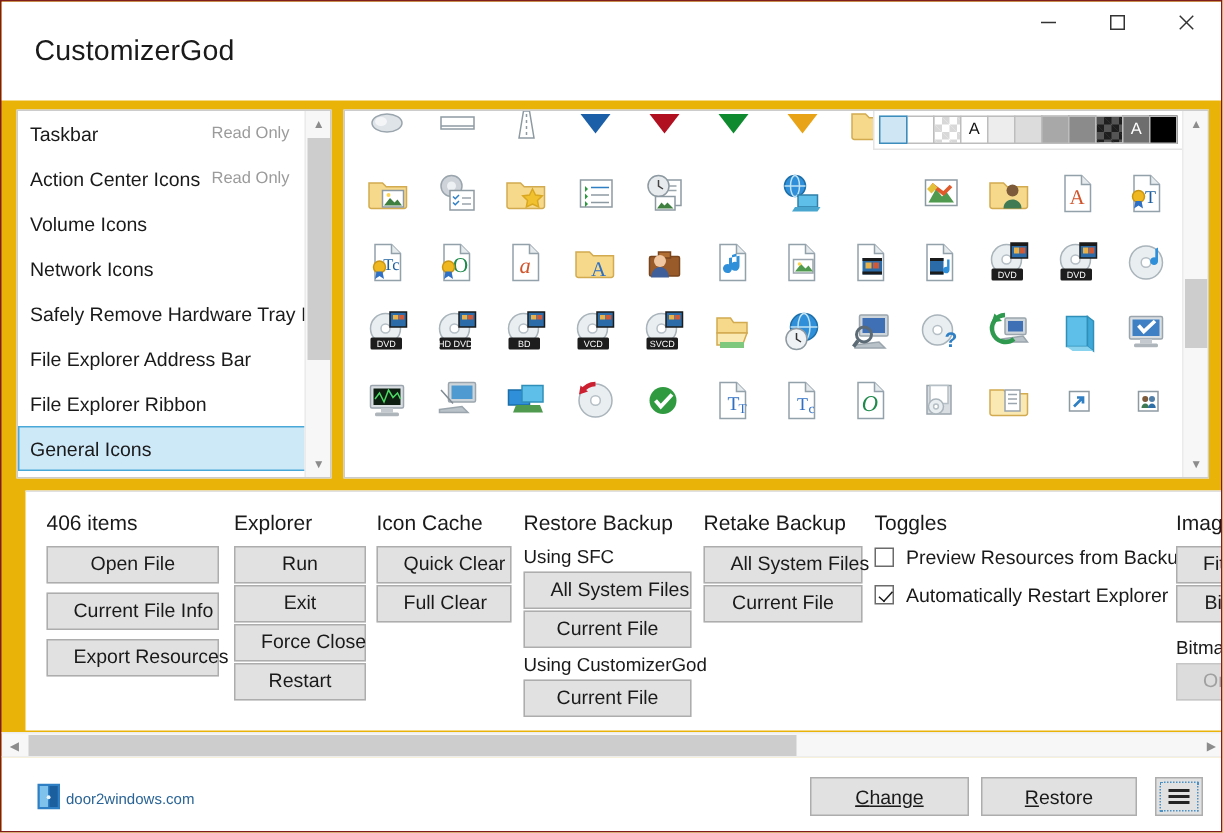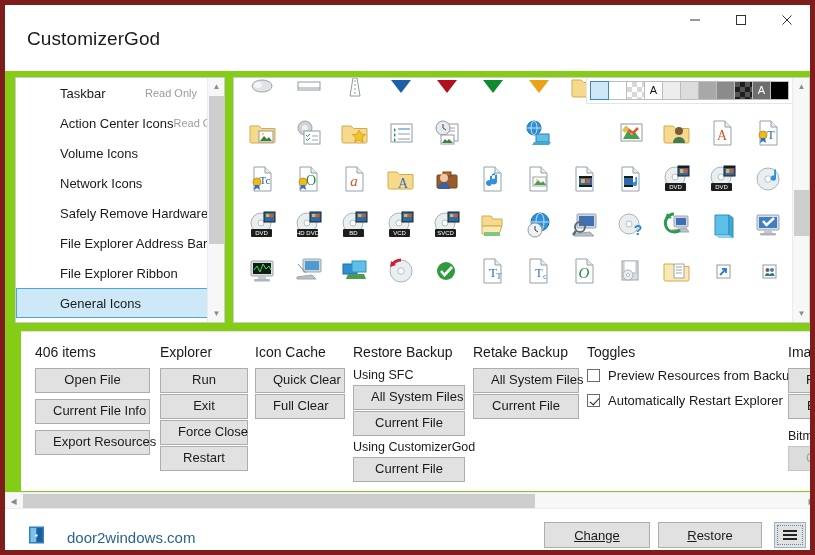--- a/index.html
+++ b/index.html
@@ -7,22 +7,22 @@
     margin: 0; padding: 0;
     width: 815px; height: 555px;
     overflow: hidden;
     background: #ffffff;
     font-family: "Liberation Sans", sans-serif;
     -webkit-font-smoothing: antialiased;
   }
   #app {
     position: relative;
     width: 815px; height: 555px;
-    background: #84cc16;
-    border: 5px solid #7f1d1d;
+    background: #eab308;
+    border: 1px solid #7f1d1d;
     overflow: hidden;
   }
 
   
   .titlebar {
     position: absolute; left: 0; top: 0;
     width: 100%; height: 66px;
     background: #ffffff;
   }
   .title-text {
@@ -57,21 +57,21 @@
     padding: 0 8px 0 8px;
     font-size: 13px; color: #1a1a1a;
     cursor: default;
     white-space: nowrap;
   }
   .side-item.selected {
     background: #cde8f7;
     border: 1px solid #4aa8d8;
     padding: 0 7px;
   }
-  .side-label { flex: 1; margin-left: 36px; }
+  .side-label { flex: 1; }
   .side-ro { color: #9b9b9b; font-size: 11px; padding-right: 4px; }
 
   
   .vscroll {
     position: absolute; right: 0; top: 0;
     width: 17px; height: 100%;
     background: #f7f7f7;
     border-left: 1px solid #ebebeb;
   }
   .vscroll .arrow {
@@ -223,22 +223,22 @@
     position: absolute; left: 0; top: 504px;
     width: 815px; height: 51px;
     background: #ffffff;
   }
   .brand {
     position: absolute; left: 22px; top: 16px;
     display: flex; align-items: center;
     cursor: default;
   }
   .brand-label {
-    font-size: 15px; color: #2a6496;
-    margin-left: 20px;
+    font-size: 10px; color: #2a6496;
+    margin-left: 1px;
   }
   .foot-btn {
     position: absolute; top: 13px;
     height: 26px; min-width: 104px;
     background: #e1e1e1;
     border: 1px solid #adadad;
     display: flex; align-items: center; justify-content: center;
     font-size: 13px; color: #1a1a1a;
     cursor: default;
   }

